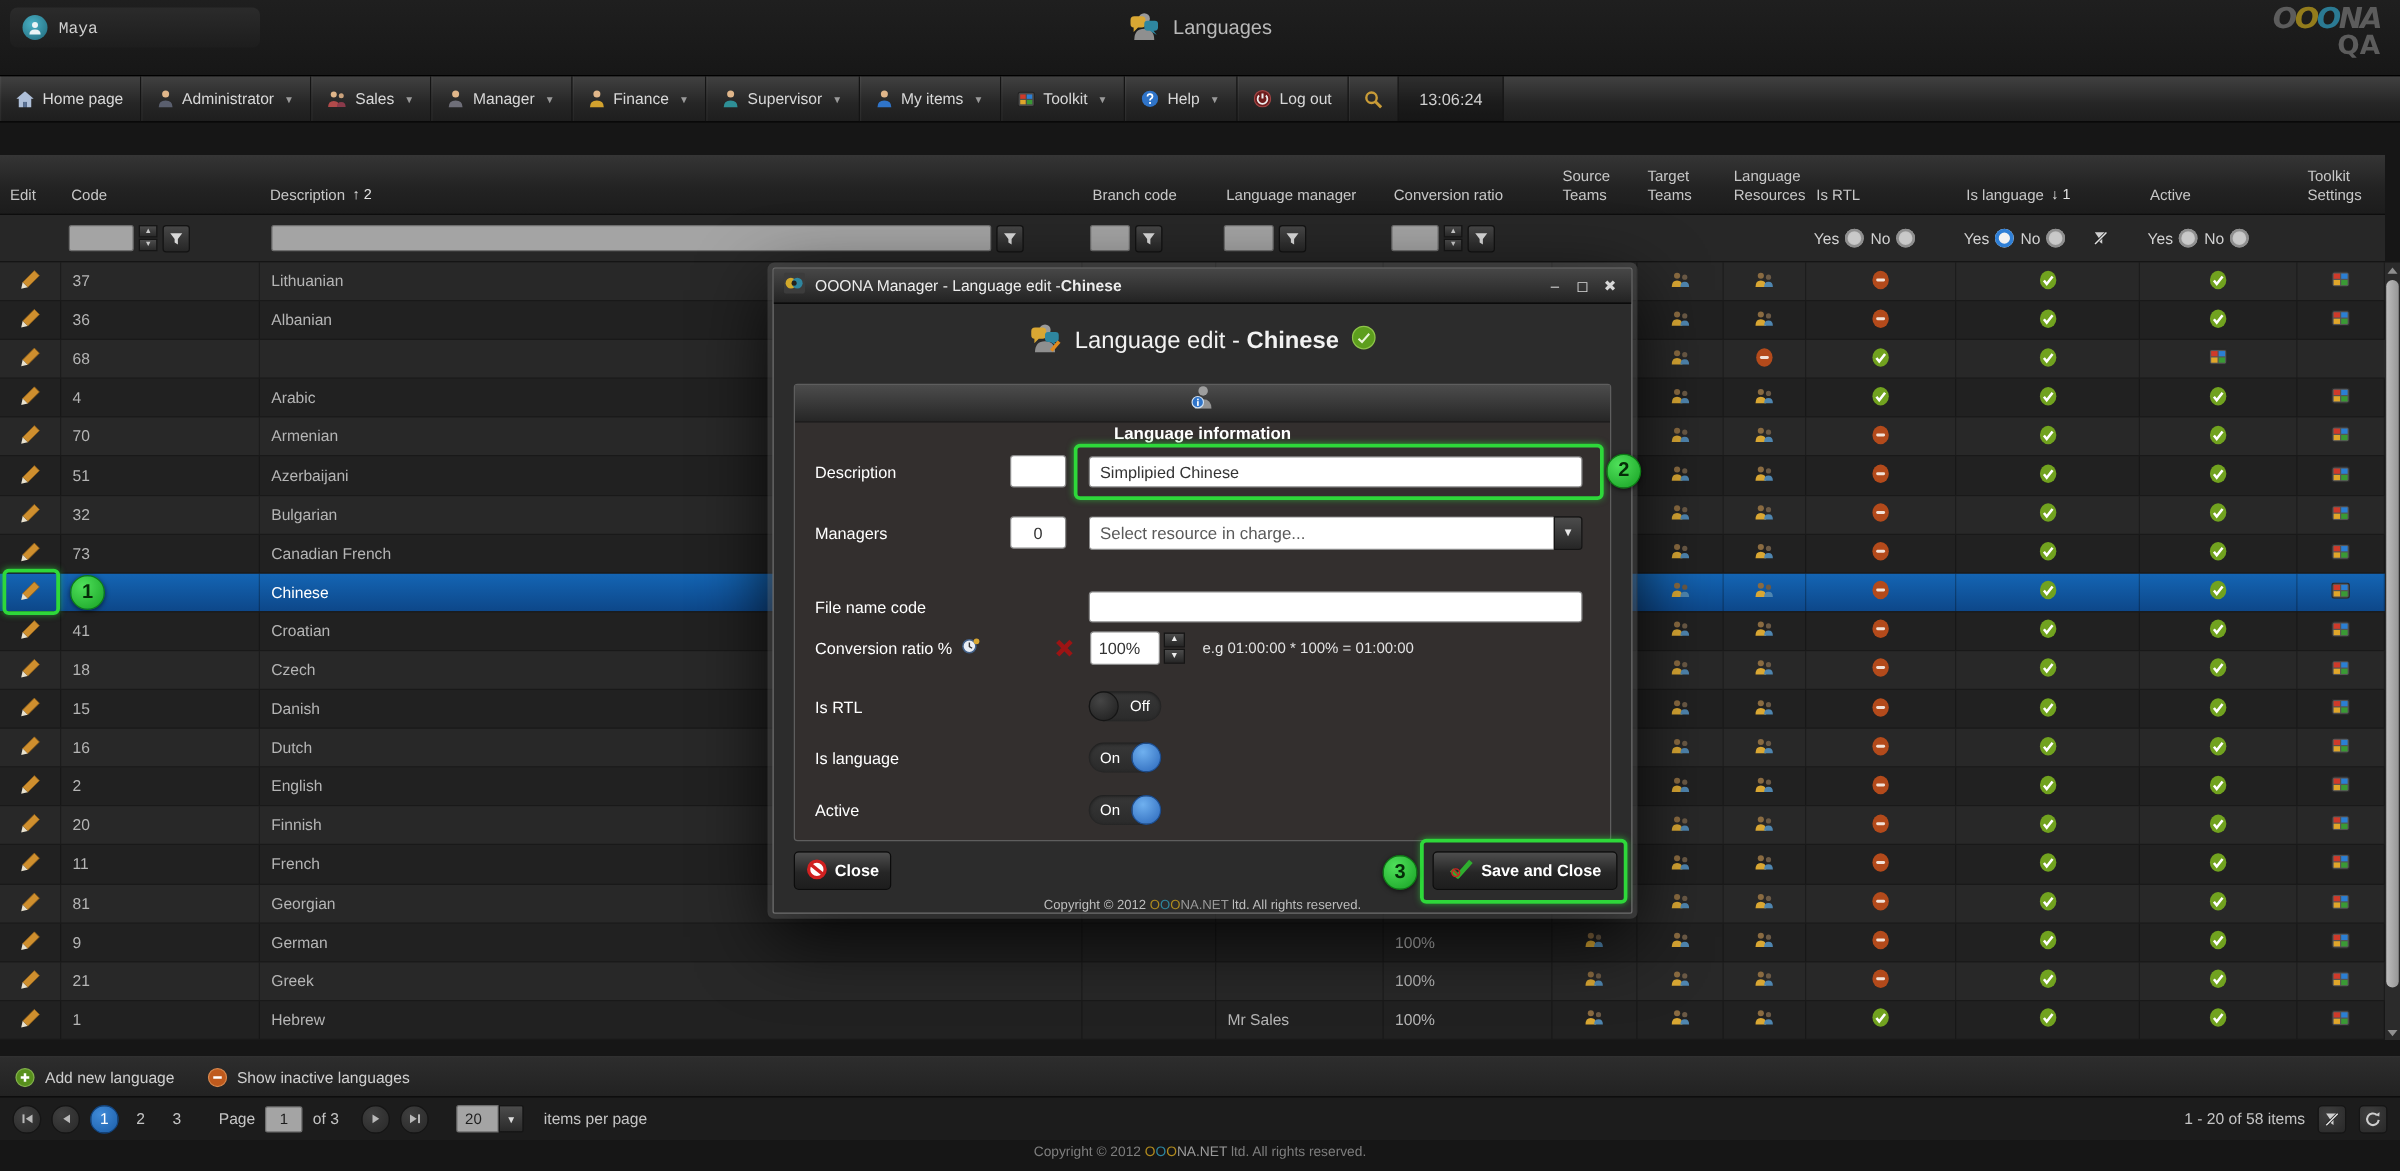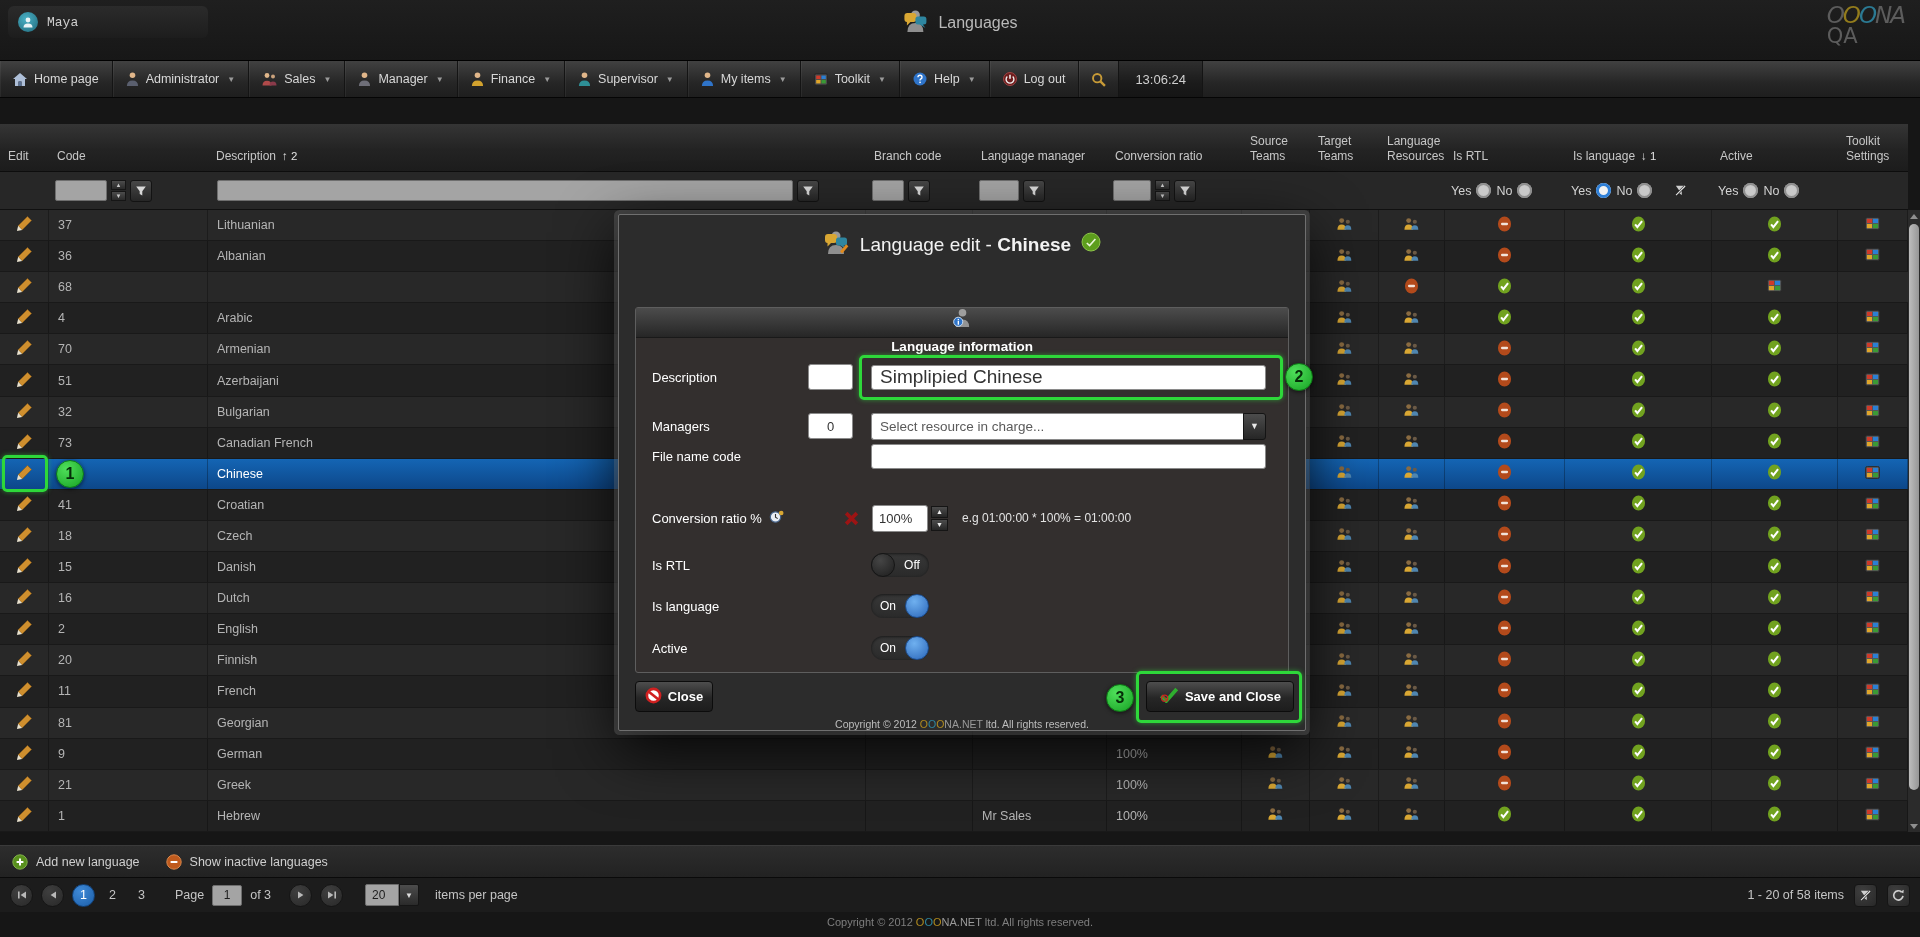--- a/index.html
+++ b/index.html
@@ -7,21 +7,21 @@
   .page { position:relative; width:1920px; height:937px; background:#161616; overflow:hidden;
           font-family:"Liberation Sans", sans-serif; --cols:49px 159px 658px 107px 134px 135px 68px 69px 66px 120px 147px 126px 70px; }
 
   
   .topbar { position:absolute; left:0; top:0; width:100%; height:60px; background:linear-gradient(#1f1f1f,#171717); }
   .user-chip { position:absolute; left:8px; top:6px; width:200px; height:32px; border-radius:6px;
                background:linear-gradient(#2b2b2b,#1d1d1d); display:flex; align-items:center; gap:9px; padding:0 10px; }
   .avatar { width:20px; height:20px; border-radius:50%; background:radial-gradient(circle at 40% 35%, #49b0c4, #20687a); display:flex; align-items:center; justify-content:center; }
   .user-chip span.uname { color:#cfcfcf; font-size:13px;font-family:Liberation Mono, monospace; }
   .page-title { position:absolute; left:50%; top:9px; transform:translateX(-50%); display:flex; align-items:center; gap:10px; color:#b9b9b9; font-size:16px; }
-  .logo { position:absolute; right:16px; top:5px; text-align:left; font-family:"DejaVu Sans", sans-serif; font-weight:normal; line-height:0.95; }
+  .logo { position:absolute; right:16px; top:5px; text-align:right; font-family:"DejaVu Sans", sans-serif; font-weight:bold; line-height:0.95; }
   .logo .l1 { font-size:23px; letter-spacing:-2px; }
   .logo .l2 { font-size:21px; color:#5c5c5c; letter-spacing:0px; }
 
   
   .menubar { position:absolute; left:0; top:60px; width:100%; height:38px; display:flex; align-items:stretch;
              background:linear-gradient(#414141,#262626 60%,#1e1e1e); border-top:1px solid #000; border-bottom:1px solid #050505; }
   .menu-item { display:flex; align-items:center; gap:7px; padding:0 13px; color:#d8d8d8; font-size:12.5px;
                border-right:1px solid #141414; box-shadow:inset 1px 0 0 rgba(255,255,255,.05); cursor:default; }
   .mi-caret { font-size:8px; color:#9a9a9a; margin-left:1px; }
   .mi-icon { display:flex; align-items:center; }
@@ -89,21 +89,21 @@
   .mt-controls { margin-left:auto; display:flex; gap:4px; }
   .wbtn { color:#d8d8d8; width:18px; text-align:center; font-size:12px; }
   .mtitle { display:flex; justify-content:center; align-items:center; gap:10px; margin-top:15px; color:#f2f2f2; font-size:19px; }
   .mtitle b { font-weight:bold; }
   .section { position:absolute; left:16px; top:92px; width:654px; height:366px; background:#332f2e; border:1px solid #5e5e5e; border-radius:3px; }
   .section-head { height:30px; background:linear-gradient(#4c4c4c,#262626); border-bottom:1px solid #191919; display:flex; align-items:center; gap:9px;
                   padding:0 10px; color:#fff; font-weight:bold; font-size:13.5px;flex-direction:column; }
   .mrow { position:absolute; left:16px; width:622px; height:28px; display:flex; align-items:center; }
   .mlabel { width:156px; flex:none; color:#fff; font-size:13px; display:flex; align-items:center; gap:7px; }
   .mini-input { width:45px; height:26px; flex:none; background:#fff; border:1px solid #8a8a8a; border-radius:3px; color:#333; font-size:13px; text-align:center; font-family:"Liberation Sans",sans-serif; }
-  .big-input { width:395px; height:25px; margin-left:18px; background:#fff; border:1px solid #8a8a8a; border-radius:3px; color:#333; font-size:19px; padding:0 8px; font-family:"Liberation Sans",sans-serif; }
+  .big-input { width:395px; height:25px; margin-left:18px; background:#fff; border:1px solid #8a8a8a; border-radius:3px; color:#333; font-size:13px; padding:0 8px; font-family:"Liberation Sans",sans-serif; }
   .selectbox { width:395px; height:27px; margin-left:18px; display:flex; }
   .selecttext { flex:1; background:#fff; border:1px solid #8a8a8a; border-right:none; border-radius:3px 0 0 3px; color:#5a5a5a; font-size:13.5px;
                 display:flex; align-items:center; padding:0 8px; }
   .selectarrow { width:23px; background:linear-gradient(#4c4c4c,#262626); border:1px solid #141414; border-radius:0 3px 3px 0; color:#e8e8e8; font-size:9px;
                  display:flex; align-items:center; justify-content:center; }
   .conv-x { margin-left:36px; display:flex; }
   .conv-input { width:56px; height:27px; margin-left:13px; background:#fff; border:1px solid #8a8a8a; border-radius:3px; color:#333; font-size:13px; padding:0 6px; font-family:"Liberation Sans",sans-serif; }
   .mspin { display:flex; flex-direction:column; gap:1px; margin-left:3px; }
   .mspin b { width:17px; height:12px; background:linear-gradient(#4c4c4c,#262626); border:1px solid #151515; color:#eee; font-size:7px; display:flex; align-items:center; justify-content:center; }
   .hint { margin-left:14px; color:#e3e3e3; font-size:12px; }
@@ -1735,20 +1735,36 @@
           </svg>
         </span>
     </span>
   </div>
 
   <div class="page-copyright">
     <span>Copyright © 2012 </span><span class="brand"><i style="color: rgb(176, 138, 30);">O</i><i style="color: rgb(46, 134, 160);">O</i><i style="color: rgb(176, 138, 30);">O</i><i style="color: rgb(154, 154, 154);">N</i><i style="color: rgb(154, 154, 154);">A</i><i style="color: rgb(154, 154, 154);">.</i><i style="color: rgb(154, 154, 154);">N</i><i style="color: rgb(154, 154, 154);">E</i><i style="color: rgb(154, 154, 154);">T</i></span><span> ltd. All rights reserved.</span>
   </div>
 
   <div class="modal">
+    <div class="mtitlebar">
+      <span>
+        <svg width="17" height="17" viewBox="0 0 16 16">
+            <rect width="16" height="16" rx="2" fill="#3c3c3c"></rect>
+            <circle cx="5.4" cy="8" r="4" fill="#d2a92b"></circle>
+            <circle cx="10.2" cy="8" r="4" fill="#2e86a0"></circle>
+            <circle cx="7.8" cy="8" r="1.9" fill="#23231f"></circle>
+          </svg>
+      </span>
+      <span class="mt-text"><span>OOONA Manager - Language edit -</span><b>Chinese</b></span>
+      <span class="mt-controls">
+        <span class="wbtn">–</span>
+        <span class="wbtn">◻</span>
+        <span class="wbtn">✖</span>
+      </span>
+    </div>
 
     <div class="mtitle">
       <span>
         <svg width="27" height="24" viewBox="0 0 27 24">
           <circle cx="13" cy="6" r="4.5" fill="#9a9a9a"></circle>
             <path d="M5 24 q0-9 8-9 t8 9 Z" fill="#8f8f8f"></path>
           <path d="M2 7 q0-3 3-3 h6 q3 0 3 3 v3 q0 3-3 3 h-3 l-3.5 3.5 v-3.5 q-2.5 0-2.5-3 Z" fill="#d9a733"></path>
           <path d="M13 10 q0-2.5 2.5-2.5 h6 q2.5 0 2.5 2.5 v3 q0 2.5-2.5 2.5 h-1 l2.5 3.5 -5.5-3.5 h-2 q-2.5 0-2.5-2.5 Z" fill="#2e86a0"></path>
           <path d="M17 21.5 l6.2-7.2 2.2 1.9 -6.2 7.2 Z" fill="#e08a1e"></path>
         </svg>
@@ -1784,21 +1800,21 @@
 
       <div class="mrow" style="top:104px">
         <span class="mlabel">Managers</span>
         <input class="mini-input" value="0" style="">
         <span class="selectbox">
           <span class="selecttext">Select resource in charge...</span>
           <span class="selectarrow">▼</span>
         </span>
       </div>
 
-      <div class="mrow" style="top:134px">
+      <div class="mrow" style="top:163px">
         <span class="mlabel" style="width:219px">File name code</span>
         <input class="big-input" style="margin-left: 0px;" value="">
       </div>
 
       <div class="mrow" style="top:196px">
         <span class="mlabel">
           <span>Conversion ratio %</span>
           <span>
             <svg width="15" height="14" viewBox="0 0 15 14">
                 <circle cx="6.5" cy="7" r="5.2" fill="#e9eef5" stroke="#44628a" stroke-width="1.2"></circle>

